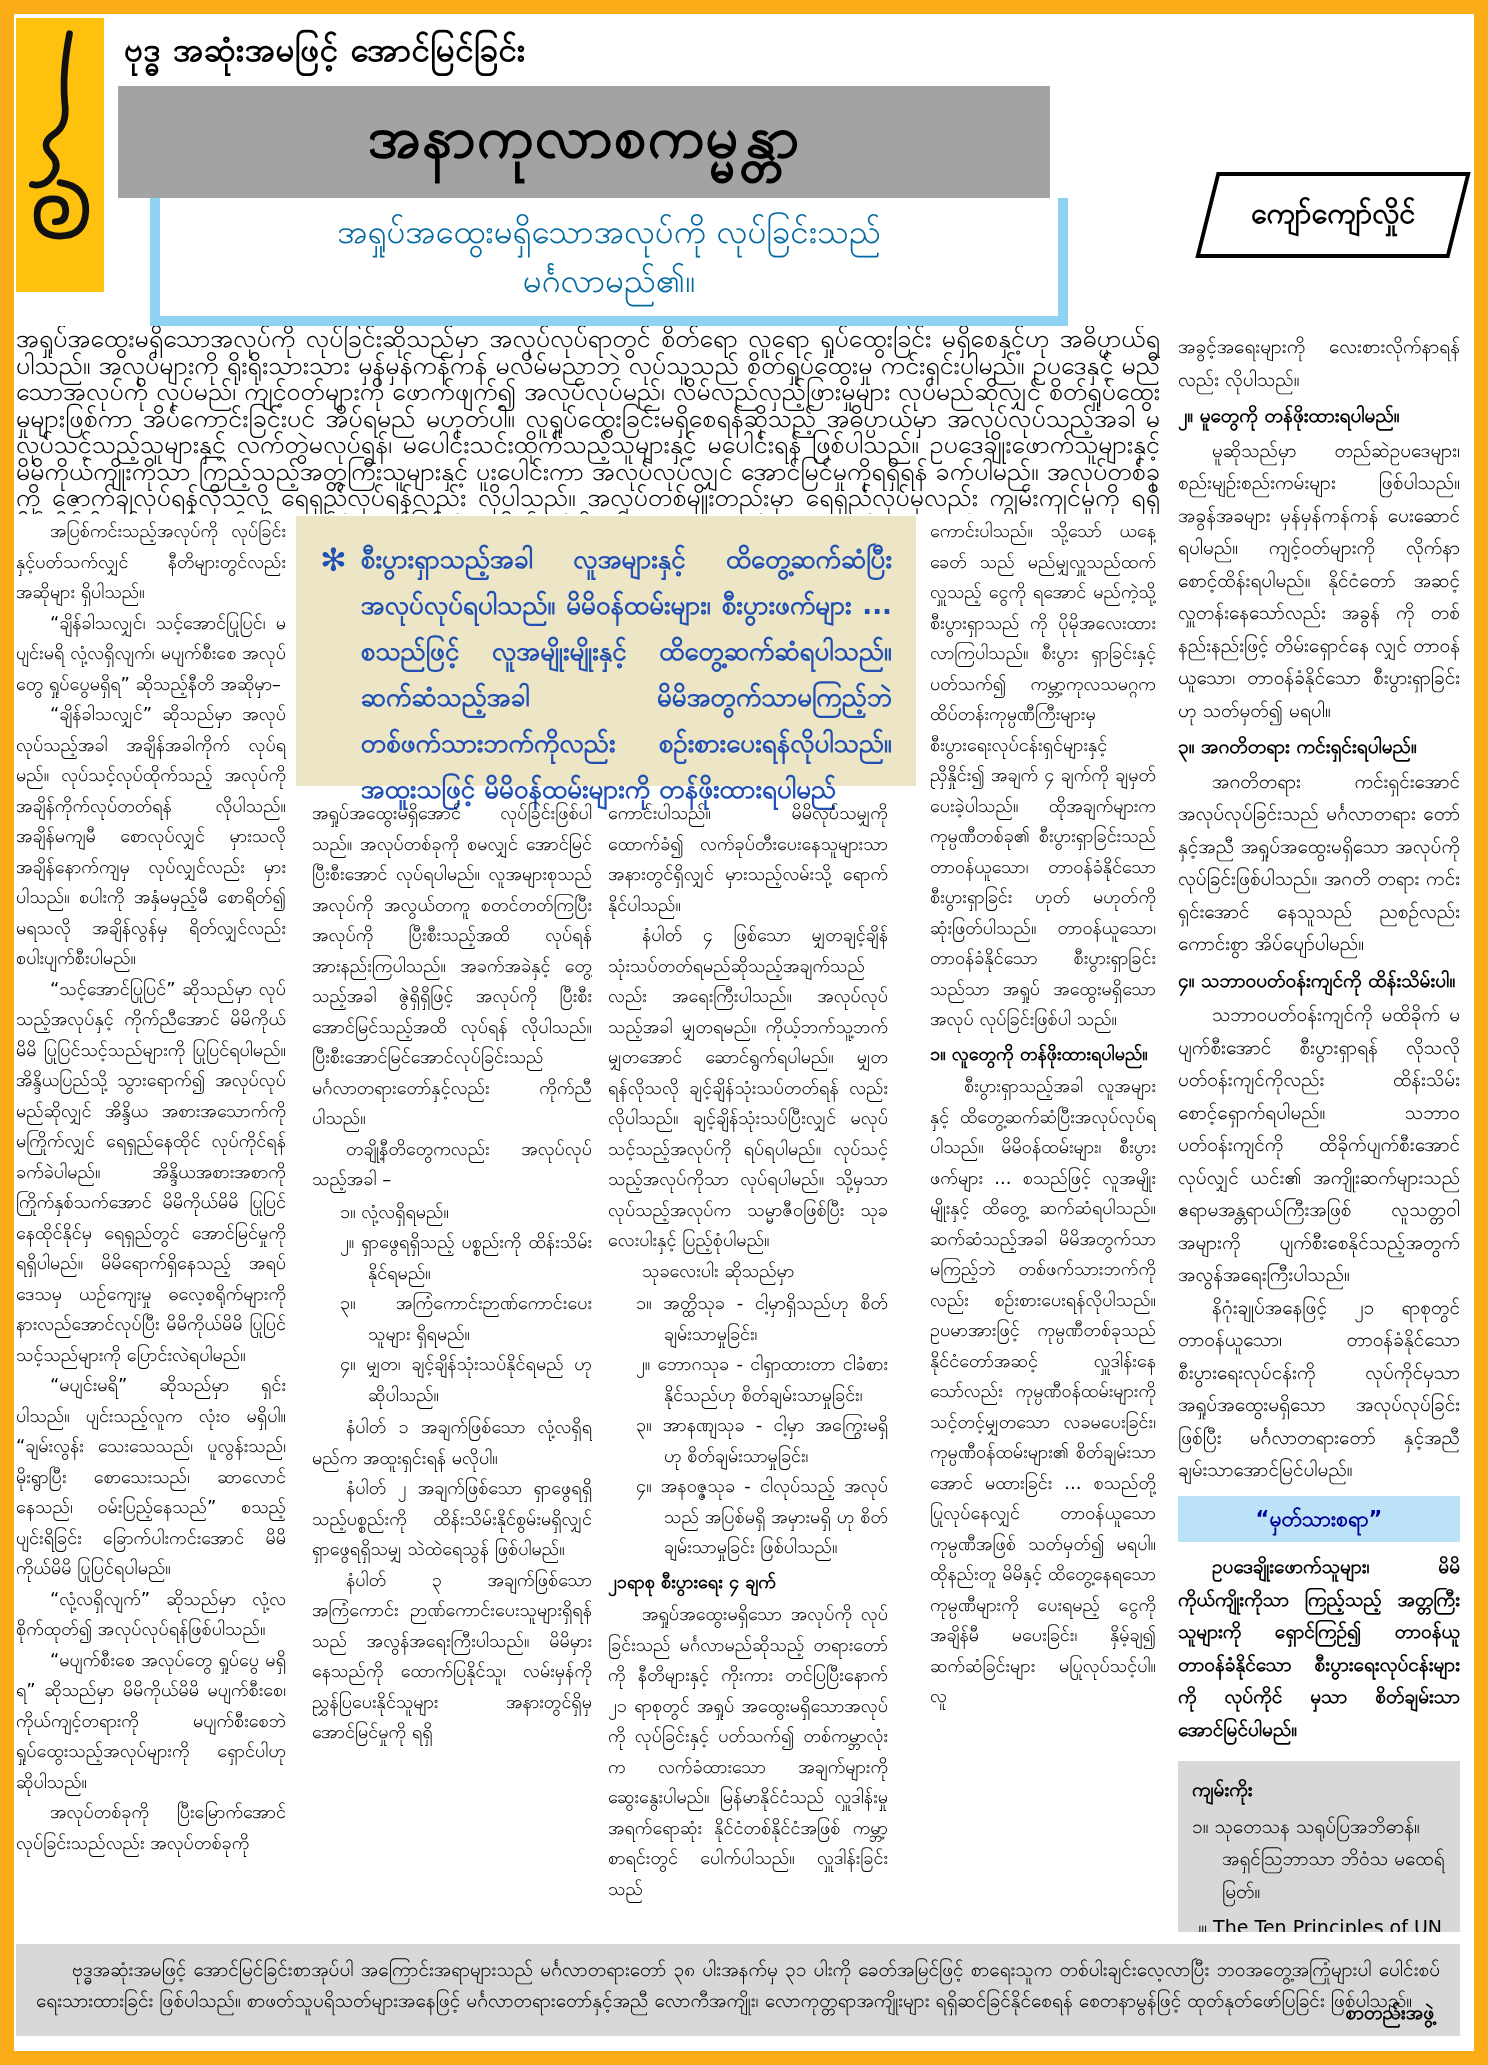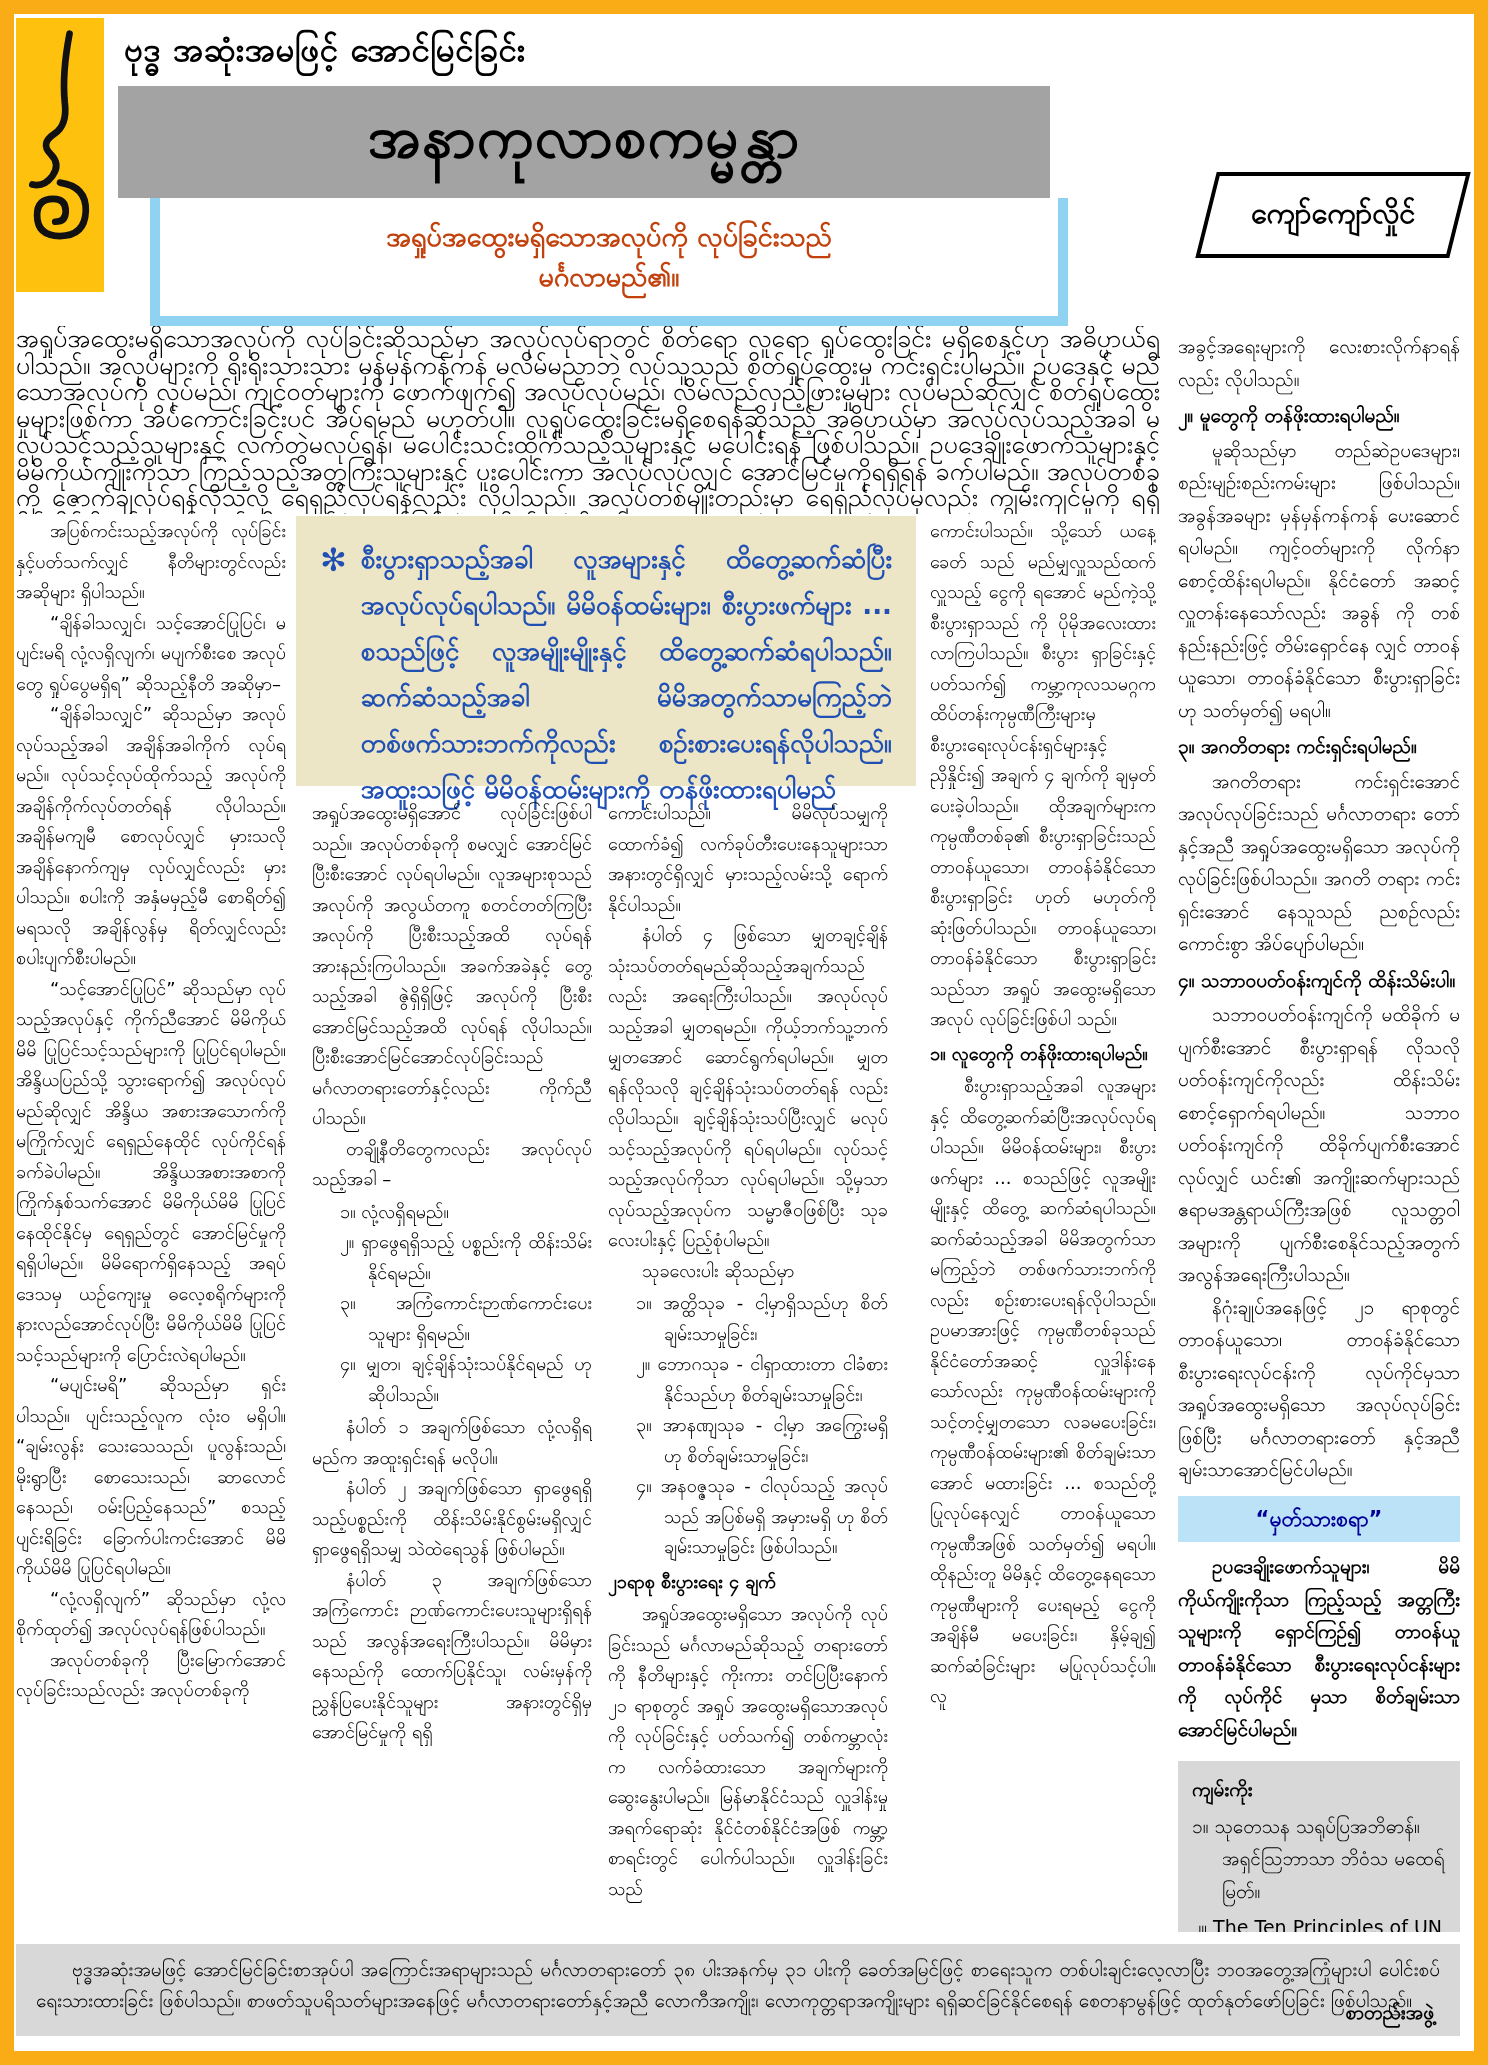--- a/index.html
+++ b/index.html
@@ -11,21 +11,21 @@
   }
   .gold-frame{position:absolute;inset:0;border:14px solid #F9AC15;pointer-events:none;z-index:50;}
   
   .logo-box{position:absolute;left:16px;top:18px;width:88px;height:274px;background:#FDC10E;display:flex;align-items:center;justify-content:center;}
   .series-label{position:absolute;left:124px;top:28px;font-size:33px;font-weight:800;letter-spacing:.5px;}
   .banner{position:absolute;left:118px;top:86px;width:932px;height:112px;background:#a3a3a3;display:flex;align-items:center;justify-content:center;}
   .banner .title{font-size:58px;font-weight:800;letter-spacing:1px;}
   .subtitle-box{position:absolute;left:150px;top:198px;width:898px;height:118px;background:#fff;
     border-left:10px solid #8FD2F2;border-right:10px solid #8FD2F2;border-bottom:10px solid #8FD2F2;
     display:flex;flex-direction:column;align-items:center;justify-content:center;gap:4px;}
-  .subtitle-box div{font-size:27px;font-weight:700;color:#c2410c;line-height:1.35;}
+  .subtitle-box div{font-size:33px;font-weight:400;color:#0369a1;line-height:1.35;}
   .author-box{position:absolute;left:1206px;top:172px;width:246px;height:78px;border:4px solid #000;
     transform:skewX(-14deg);display:flex;align-items:center;justify-content:center;background:#fff;}
   .author-box span{transform:skewX(14deg);font-size:29px;font-weight:800;}
   
   .intro{position:absolute;left:16px;top:326px;width:1144px;height:188px;overflow:hidden;
     font-size:25px;line-height:26.5px;text-align:justify;}
   
   .quote-box{position:absolute;left:296px;top:516px;width:620px;height:270px;background:#ECE6C6;
     box-sizing:border-box;padding:20px 24px;display:flex;gap:14px;}
   .quote-marker{font-size:32px;color:#2050B4;line-height:1;padding-top:8px;}
@@ -91,20 +91,21 @@
     <span class="quote-text">စီးပွားရှာသည့်အခါ လူအများနှင့် ထိတွေ့ဆက်ဆံပြီး အလုပ်လုပ်ရပါသည်။ မိမိဝန်ထမ်းများ၊ စီးပွားဖက်များ ... စသည်ဖြင့် လူအမျိုးမျိုးနှင့် ထိတွေ့ဆက်ဆံရပါသည်။ ဆက်ဆံသည့်အခါ မိမိအတွက်သာမကြည့်ဘဲ တစ်ဖက်သားဘက်ကိုလည်း စဉ်းစားပေးရန်လိုပါသည်။ အထူးသဖြင့် မိမိဝန်ထမ်းများကို တန်ဖိုးထားရပါမည်</span>
   </div>
 
   <div id="col1" class="col">
       <p>အပြစ်ကင်းသည့်အလုပ်ကို လုပ်ခြင်း နှင့်ပတ်သက်လျှင် နီတိများတွင်လည်း အဆိုများ ရှိပါသည်။</p>
       <p>“ချိန်ခါသလျှင်၊ သင့်အောင်ပြုပြင်၊ မပျင်းမရိ လုံ့လရှိလျက်၊ မပျက်စီးစေ အလုပ်တွေ ရှုပ်ပွေမရှိရ” ဆိုသည့်နီတိ အဆိုမှာ–</p>
       <p>“ချိန်ခါသလျှင်” ဆိုသည်မှာ အလုပ် လုပ်သည့်အခါ အချိန်အခါကိုက် လုပ်ရမည်။ လုပ်သင့်လုပ်ထိုက်သည့် အလုပ်ကို အချိန်ကိုက်လုပ်တတ်ရန် လိုပါသည်။ အချိန်မကျမီ စောလုပ်လျှင် မှားသလို အချိန်နောက်ကျမှ လုပ်လျှင်လည်း မှားပါသည်။ စပါးကို အနှံမမှည့်မီ စောရိတ်၍ မရသလို အချိန်လွန်မှ ရိတ်လျှင်လည်း စပါးပျက်စီးပါမည်။</p>
       <p>“သင့်အောင်ပြုပြင်” ဆိုသည်မှာ လုပ်သည့်အလုပ်နှင့် ကိုက်ညီအောင် မိမိကိုယ်မိမိ ပြုပြင်သင့်သည်များကို ပြုပြင်ရပါမည်။ အိန္ဒိယပြည်သို့ သွားရောက်၍ အလုပ်လုပ်မည်ဆိုလျှင် အိန္ဒိယ အစားအသောက်ကို မကြိုက်လျှင် ရေရှည်နေထိုင် လုပ်ကိုင်ရန် ခက်ခဲပါမည်။ အိန္ဒိယအစားအစာကို ကြိုက်နှစ်သက်အောင် မိမိကိုယ်မိမိ ပြုပြင်နေထိုင်နိုင်မှ ရေရှည်တွင် အောင်မြင်မှုကို ရရှိပါမည်။ မိမိရောက်ရှိနေသည့် အရပ်ဒေသမှ ယဉ်ကျေးမှု ဓလေ့စရိုက်များကို နားလည်အောင်လုပ်ပြီး မိမိကိုယ်မိမိ ပြုပြင်သင့်သည်များကို ပြောင်းလဲရပါမည်။</p>
       <p>“မပျင်းမရိ” ဆိုသည်မှာ ရှင်းပါသည်။ ပျင်းသည့်လူက လုံးဝ မရှိပါ။ “ချမ်းလွန်း သေးသေသည်၊ ပူလွန်းသည်၊ မိုးရွာပြီး စောသေးသည်၊ ဆာလောင်နေသည်၊ ဝမ်းပြည့်နေသည်” စသည့် ပျင်းရိခြင်း ခြောက်ပါးကင်းအောင် မိမိကိုယ်မိမိ ပြုပြင်ရပါမည်။</p>
       <p>“လုံ့လရှိလျက်” ဆိုသည်မှာ လုံ့လ စိုက်ထုတ်၍ အလုပ်လုပ်ရန်ဖြစ်ပါသည်။</p>
+      <p>“မပျက်စီးစေ အလုပ်တွေ ရှုပ်ပွေ မရှိရ” ဆိုသည်မှာ မိမိကိုယ်မိမိ မပျက်စီးစေ၊ ကိုယ်ကျင့်တရားကို မပျက်စီးစေဘဲ ရှုပ်ထွေးသည့်အလုပ်များကို ရှောင်ပါဟု ဆိုပါသည်။</p>
       <p>အလုပ်တစ်ခုကို ပြီးမြောက်အောင် လုပ်ခြင်းသည်လည်း အလုပ်တစ်ခုကို</p>
     </div>
   <div id="col2" class="col">
       <p class="noindent">အရှုပ်အထွေးမရှိအောင် လုပ်ခြင်းဖြစ်ပါ သည်။ အလုပ်တစ်ခုကို စမလျှင် အောင်မြင်ပြီးစီးအောင် လုပ်ရပါမည်။ လူအများစုသည် အလုပ်ကို အလွယ်တကူ စတင်တတ်ကြပြီး အလုပ်ကို ပြီးစီးသည့်အထိ လုပ်ရန် အားနည်းကြပါသည်။ အခက်အခဲနှင့် တွေ့သည့်အခါ ဇွဲရှိရှိဖြင့် အလုပ်ကို ပြီးစီးအောင်မြင်သည့်အထိ လုပ်ရန် လိုပါသည်။ ပြီးစီးအောင်မြင်အောင်လုပ်ခြင်းသည် မင်္ဂလာတရားတော်နှင့်လည်း ကိုက်ညီပါသည်။</p>
       <p>တချို့နီတိတွေကလည်း အလုပ်လုပ် သည့်အခါ –</p>
       <div class="col-ol">
         <div class="li">၁။ လုံ့လရှိရမည်။</div>
         <div class="li">၂။ ရှာဖွေရရှိသည့် ပစ္စည်းကို ထိန်းသိမ်းနိုင်ရမည်။</div>
         <div class="li">၃။ အကြံကောင်းဉာဏ်ကောင်းပေး သူများ ရှိရမည်။</div>
         <div class="li">၄။ မျှတ၊ ချင့်ချိန်သုံးသပ်နိုင်ရမည် ဟု ဆိုပါသည်။</div>

